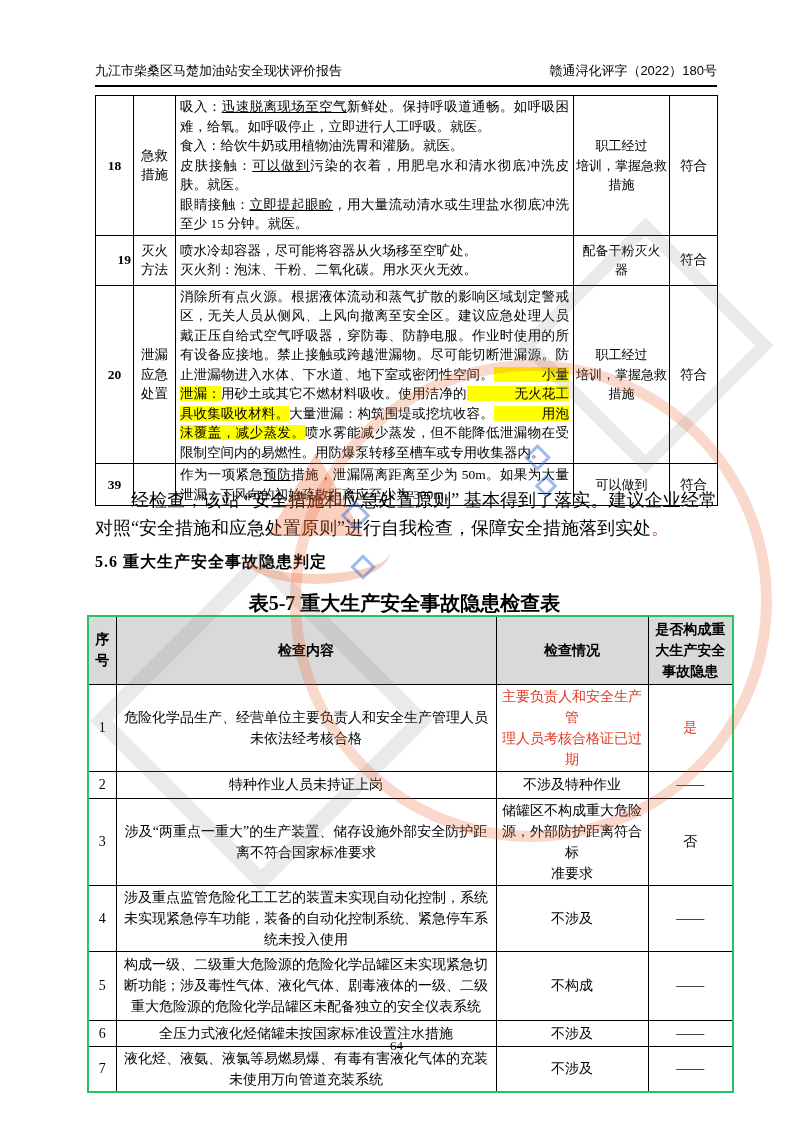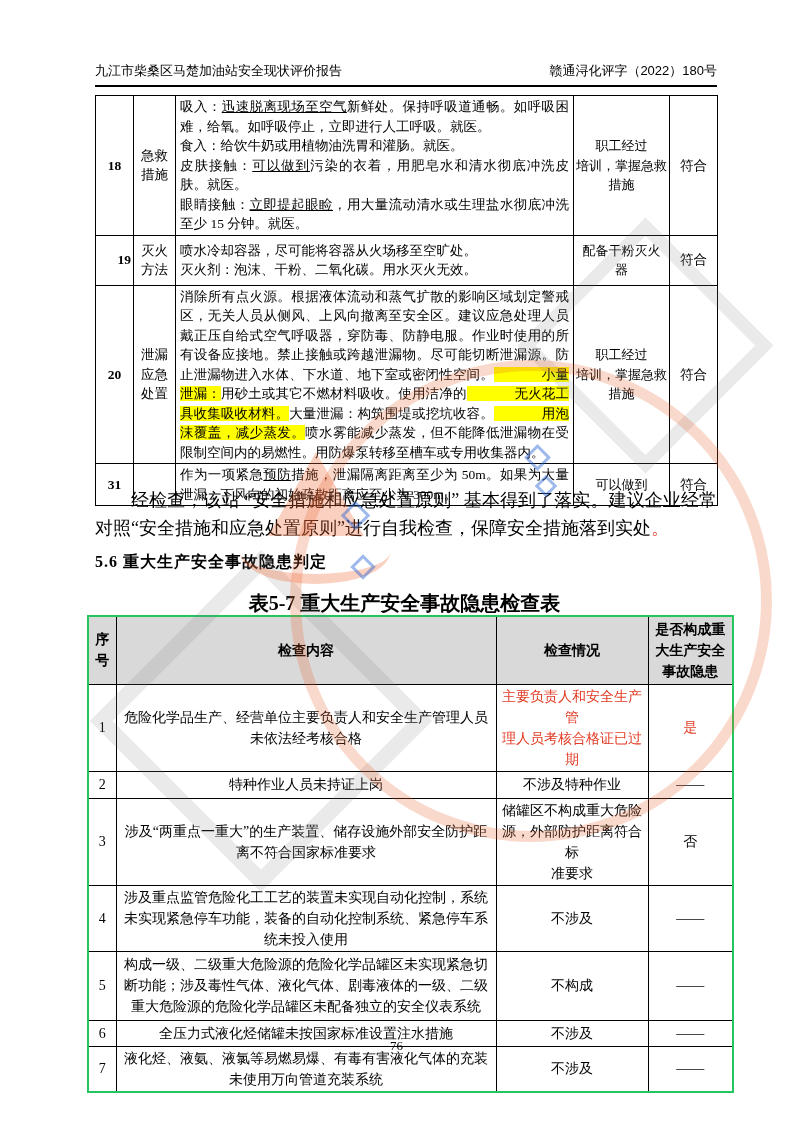--- a/index.html
+++ b/index.html
@@ -97,21 +97,21 @@
             <td>符合</td>
           </tr>
           <tr>
             <td style="font-weight: bold;">20</td>
             <td><span>泄漏</span><br><span>应急</span><br><span>处置</span></td>
             <td class="content"><span>消除所有点火源。根据液体流动和蒸气扩散的影响区域划定警戒区，无关人员从侧风、上风向撤离至安全区。建议应急处理人员戴正压自给式空气呼吸器，穿防毒、防静电服。作业时使用的所有设备应接地。禁止接触或跨越泄漏物。尽可能切断泄漏源。防止泄漏物进入水体、下水道、地下室或密闭性空间。</span><span class="hl">小量泄漏：</span><span>用砂土或其它不燃材料吸收。使用洁净的</span><span class="hl">无火花工具收集吸收材料。</span><span>大量泄漏：构筑围堤或挖坑收容。</span><span class="hl">用泡沫覆盖，减少蒸发。</span><span>喷水雾能减少蒸发，但不能降低泄漏物在受限制空间内的易燃性。用防爆泵转移至槽车或专用收集器内。</span></td>
             <td class="measure"><span>职工经过</span><br><span>培训，掌握急救</span><br><span>措施</span></td>
             <td>符合</td>
           </tr>
           <tr>
-            <td style="font-weight: bold;">31</td>
+            <td style="font-weight: bold;">39</td>
             <td></td>
             <td class="content"><span>作为一项紧急</span><span class="ul">预防</span><span>措施，泄漏隔离距离至少为 50m。如果为大量泄漏，下风向的初始疏散距离应至少为 300m。</span></td>
             <td class="measure"><span>可以做到</span></td>
             <td>符合</td>
           </tr>
         </tbody>
     </table>
 
     <p class="para" id="para"><span>经检查，该站 “安全措施和应急处置原则” 基本得到了落实。建议企业经常对照“安全措施和应急处置原则”进行自我检查，保障安全措施落到实处</span><span class="red">。</span></p>
 
@@ -172,15 +172,15 @@
           </tr>
           <tr>
             <td>7</td>
             <td><span>液化烃、液氨、液氯等易燃易爆、有毒有害液化气体的充装未使用万向管道充装系统</span></td>
             <td><span>不涉及</span></td>
             <td><span>——</span></td>
           </tr>
         </tbody>
     </table>
 
-    <div class="footer">76</div>
+    <div class="footer">64</div>
   </div>
 </div>
 
 </body></html>

